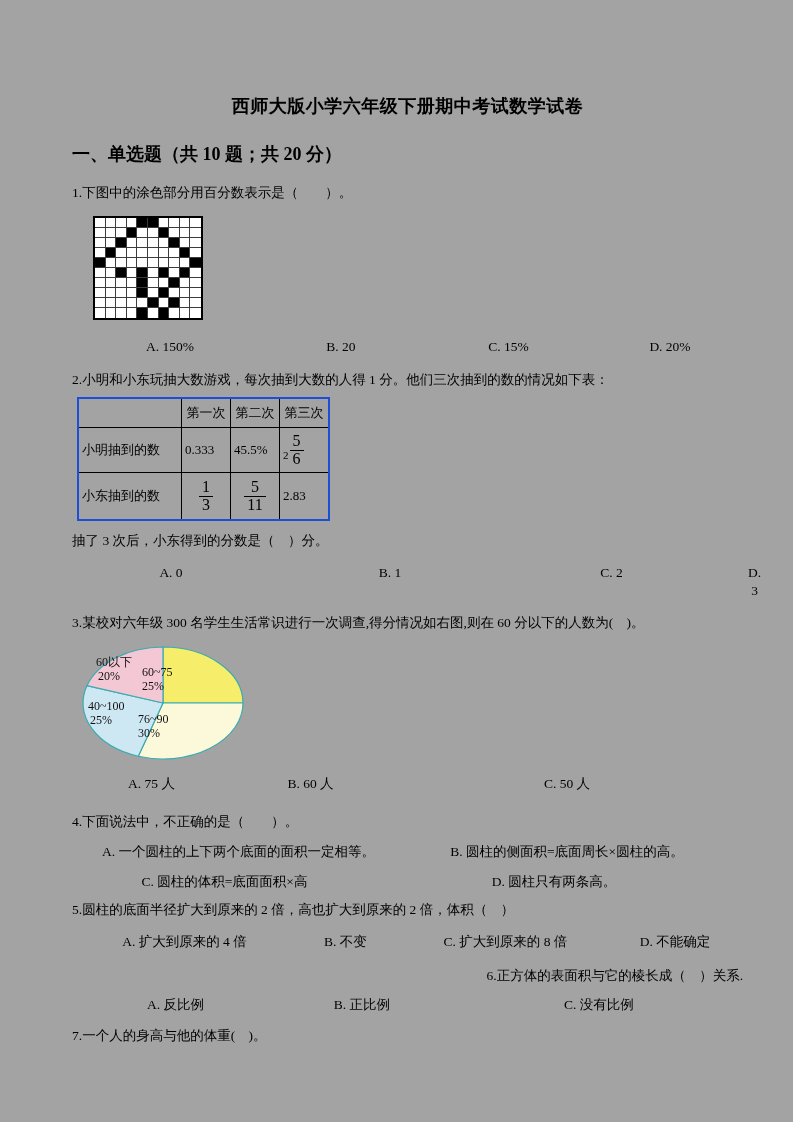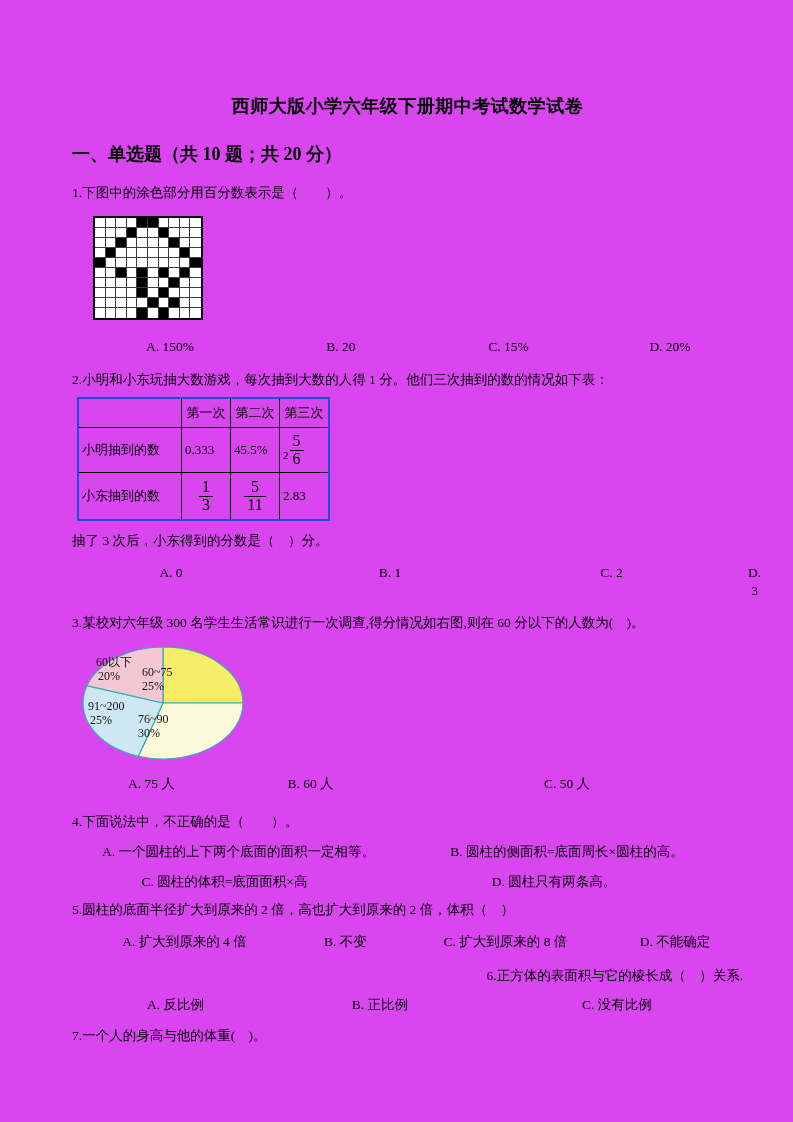--- a/index.html
+++ b/index.html
@@ -1,20 +1,20 @@
 <!DOCTYPE html>
 <html><head>
 <meta charset="utf-8">
 <style>
   html,body{margin:0;padding:0;background:#e9e9e9;}
   .page{
     position:relative;
     width:793px;height:1122px;
     margin:0 auto;
-    background:#d946ef;
+    background:#a3a3a3;
     font-family:"Liberation Serif","DejaVu Serif",serif;
     color:#000;
     overflow:hidden;
   }
   .content{padding:94px 50px 0 72px;}
   .title{font-size:18px;font-weight:bold;text-align:center;letter-spacing:.5px;}
   .section{margin-top:24px;font-size:18px;font-weight:bold;}
   .qtext{font-size:13.5px;line-height:18px;}
   .q1t{margin-top:18px;}
   
@@ -31,21 +31,21 @@
   .pgrid .c:nth-child(10n){border-right:none;}
   .pgrid .c:nth-child(n+91){border-bottom:none;}
   .pgrid .c.b{background:#000;}
   .opts{display:grid;font-size:13.5px;line-height:18px;text-align:center;}
   .o1{margin-top:18px;padding-left:6px;grid-template-columns:184px 158px 177px auto;}
   .o2{margin-top:14px;padding-left:12px;grid-template-columns:174px 170px 179px auto;gap:47px;}
   .o3{margin-top:10px;padding-left:1px;grid-template-columns:157px 161px auto;}
   .o4a{margin-top:12px;padding-left:14px;grid-template-columns:305px auto;}
   .o4b{margin-top:12px;padding-left:12px;grid-template-columns:281px auto;}
   .o5{margin-top:14px;padding-left:10px;grid-template-columns:205px 117px 203px auto;}
-  .o6{margin-top:11px;padding-left:10px;grid-template-columns:187px 186px auto;gap:18px;}
+  .o6{margin-top:11px;padding-left:10px;grid-template-columns:187px 186px auto;}
   .q2t{margin-top:15px;}
   
   table.draw{
     margin-top:8px;margin-left:5px;
     border-collapse:collapse;
     font-size:13px;
   }
   table.draw td{border:1px solid #000;padding:1px 3px;vertical-align:middle;}
   table.draw{border:2px solid #1d4ed8;}
   td.lbl{width:96px;}
@@ -236,21 +236,21 @@
         </svg>
       <div class="plab" style="left:16px;top:12px;">
         <span>60以下</span>
         <span style="padding-left:2px;">20%</span>
       </div>
       <div class="plab" style="left:62px;top:22px;">
         <span>60~75</span>
         <span>25%</span>
       </div>
       <div class="plab" style="left:8px;top:56px;">
-        <span>91~200</span>
+        <span>40~100</span>
         <span style="padding-left:2px;">25%</span>
       </div>
       <div class="plab" style="left:58px;top:69px;">
         <span>76~90</span>
         <span>30%</span>
       </div>
     </div>
 
     <div class="opts o3">
       <span>A. 75 人</span>

